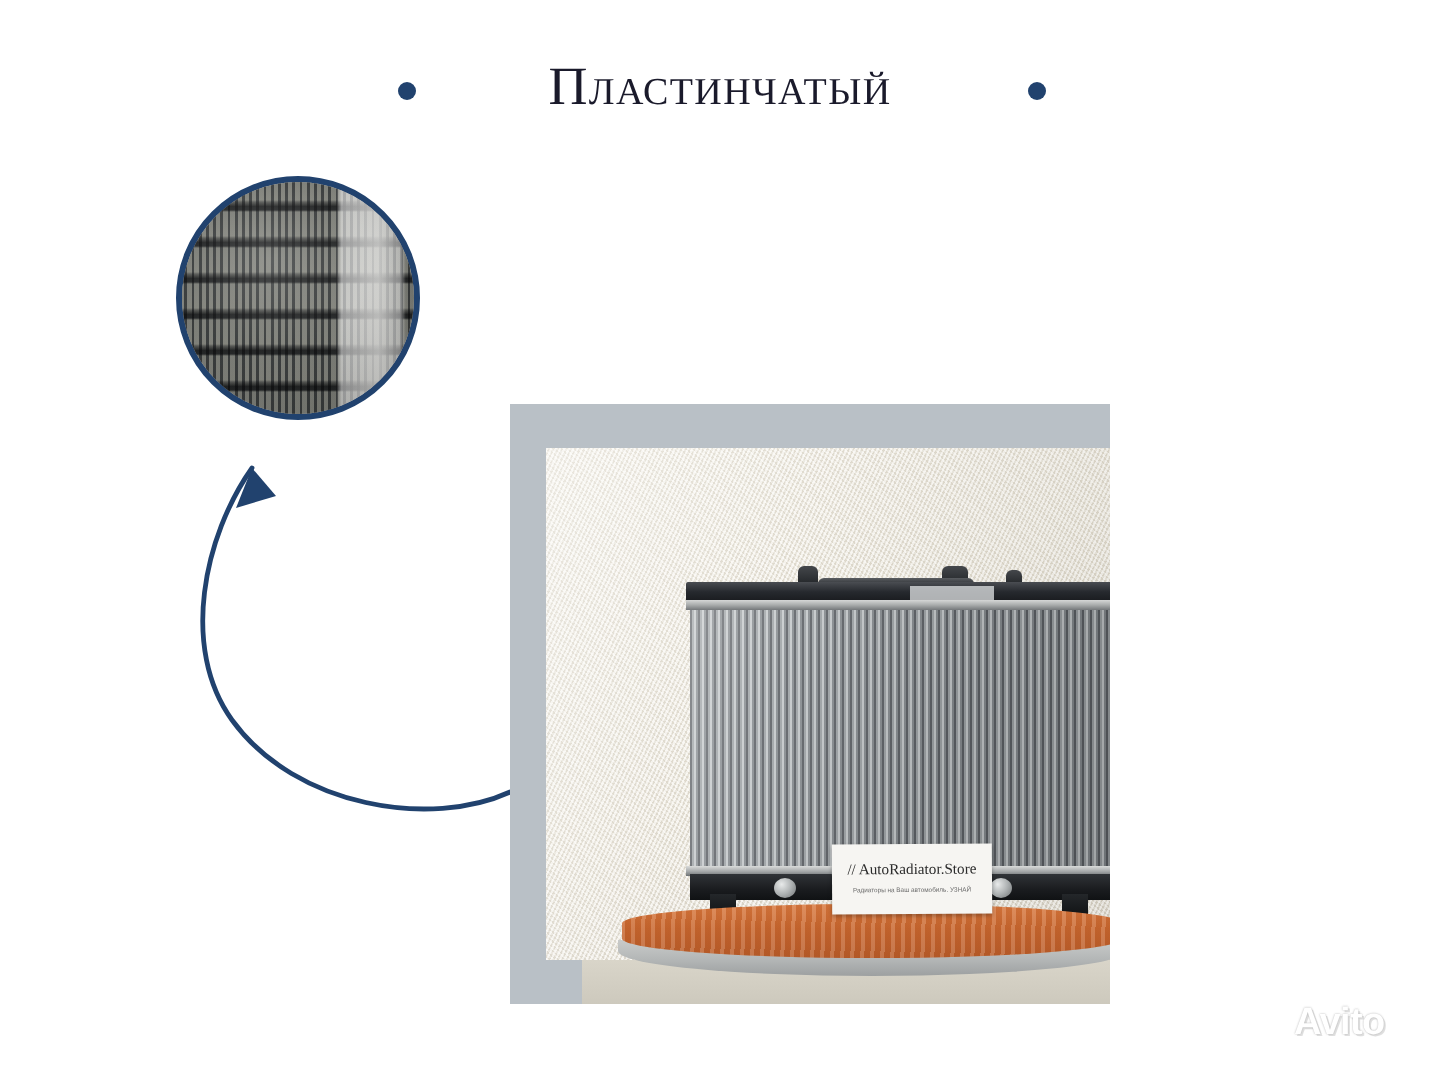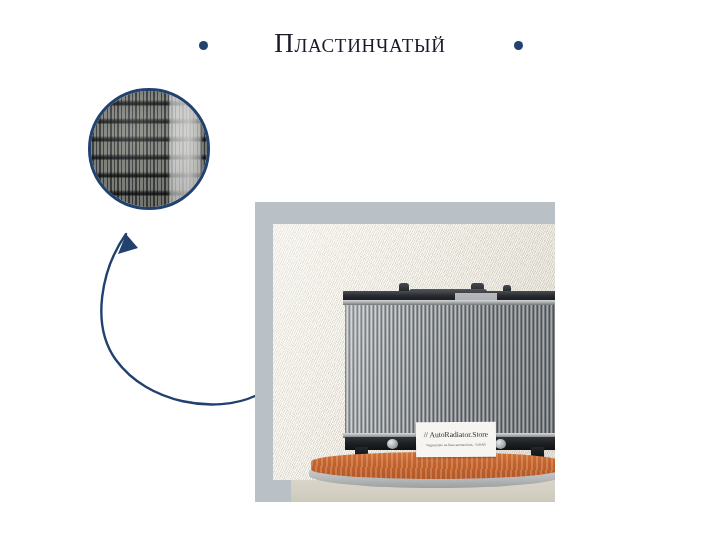--- a/index.html
+++ b/index.html
@@ -408,14 +408,23 @@
         <div class="table-grain"></div>
       </div>
 
       <div class="shop-card">
         <div class="shop-card-main">// AutoRadiator.Store</div>
         <div class="shop-card-sub">Радиаторы на Ваш автомобиль. УЗНАЙ</div>
       </div>
     </div>
   </div>
 
+  <div class="watermark">
+    <svg width="22" height="20" viewBox="0 0 22 20">
+      <circle cx="6" cy="13.5" r="5.2" fill="#ffffff" opacity="0.92"></circle>
+      <circle cx="15" cy="14.5" r="4.2" fill="#ffffff" opacity="0.92"></circle>
+      <circle cx="6.5" cy="4.5" r="3.6" fill="#ffffff" opacity="0.92"></circle>
+      <circle cx="15.5" cy="5" r="4.6" fill="#ffffff" opacity="0.92"></circle>
+    </svg>
+    <span class="wm-text">Avito</span>
+  </div>
 
 </div>
 
 </body></html>

